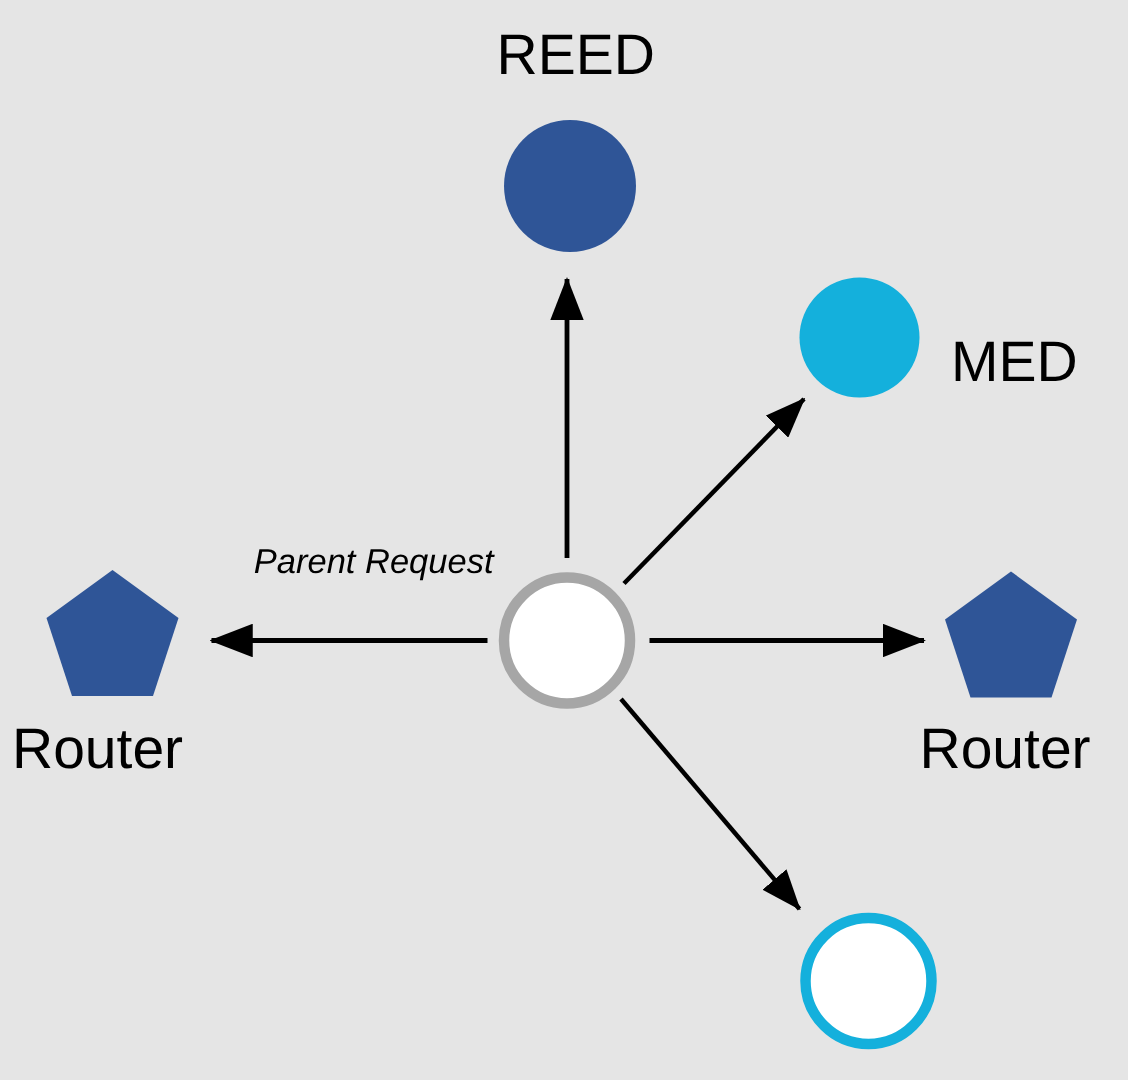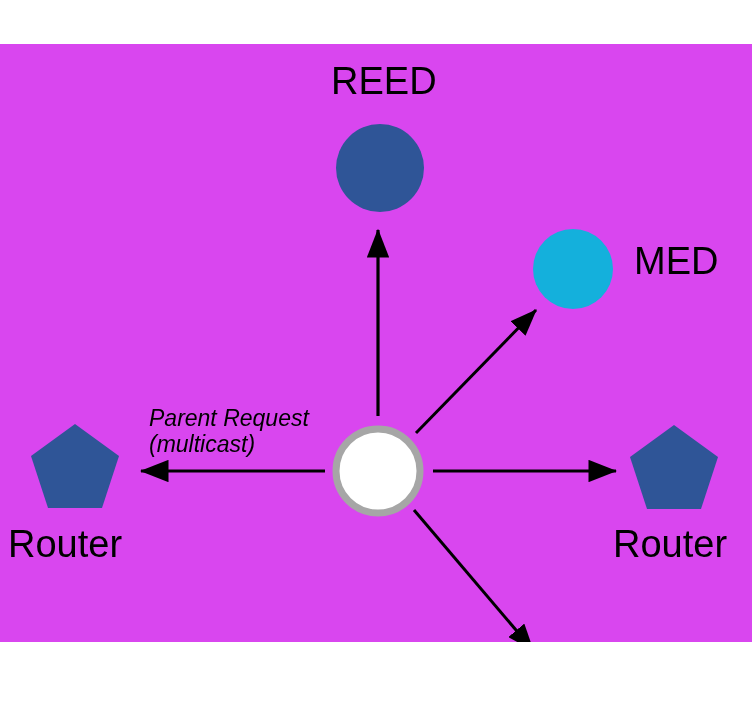--- a/index.html
+++ b/index.html
@@ -7,24 +7,23 @@
     margin: 0;
     padding: 0;
     background: #ffffff;
   }
   body {
     font-family: "Liberation Sans", sans-serif;
   }
   #diagram-root {
     position: relative;
     width: 752px;
-    height: 598px;
-    background: #d946ef;
+    height: 720px;
+    background: #e5e5e5;
     overflow: hidden;
-    margin-top: 44px;
   }
   #diagram-svg {
     position: absolute;
     top: 0;
     left: 0;
     width: 752px;
     height: 720px;
     display: block;
   }
   .node-label {
@@ -36,26 +35,26 @@
     white-space: nowrap;
     line-height: 1;
   }
   .edge-label {
     position: absolute;
     font-family: "Liberation Sans", sans-serif;
     font-style: italic;
     font-size: 23px;
     font-weight: 400;
     color: #000000;
-    text-align: left;
+    text-align: right;
     line-height: 1.12;
     white-space: nowrap;
   }
   #label-reed  { left: 331px; top: 18px; }
-  #label-med   { left: 634px; top: 198px; }
+  #label-med   { left: 634px; top: 223px; }
   #label-sed   { left: 647px; top: 634px; }
   #label-router-left  { left: 8px;  top: 481px; }
   #label-router-right { left: 613px; top: 481px; }
   #label-parent-request { left: 149px; top: 362px; width: 180px; }
 </style>
 </head>
 <body>
 
 <div id="diagram-root">
 
@@ -98,16 +97,15 @@
 
   <div class="node-label" id="label-med">MED</div>
 
   <div class="node-label" id="label-router-right">Router</div>
 
 
   <div class="node-label" id="label-router-left">Router</div>
 
   <div class="edge-label" id="label-parent-request">
     <div>Parent Request</div>
-    <div>(multicast)</div>
   </div>
 
 </div>
 
 </body></html>

